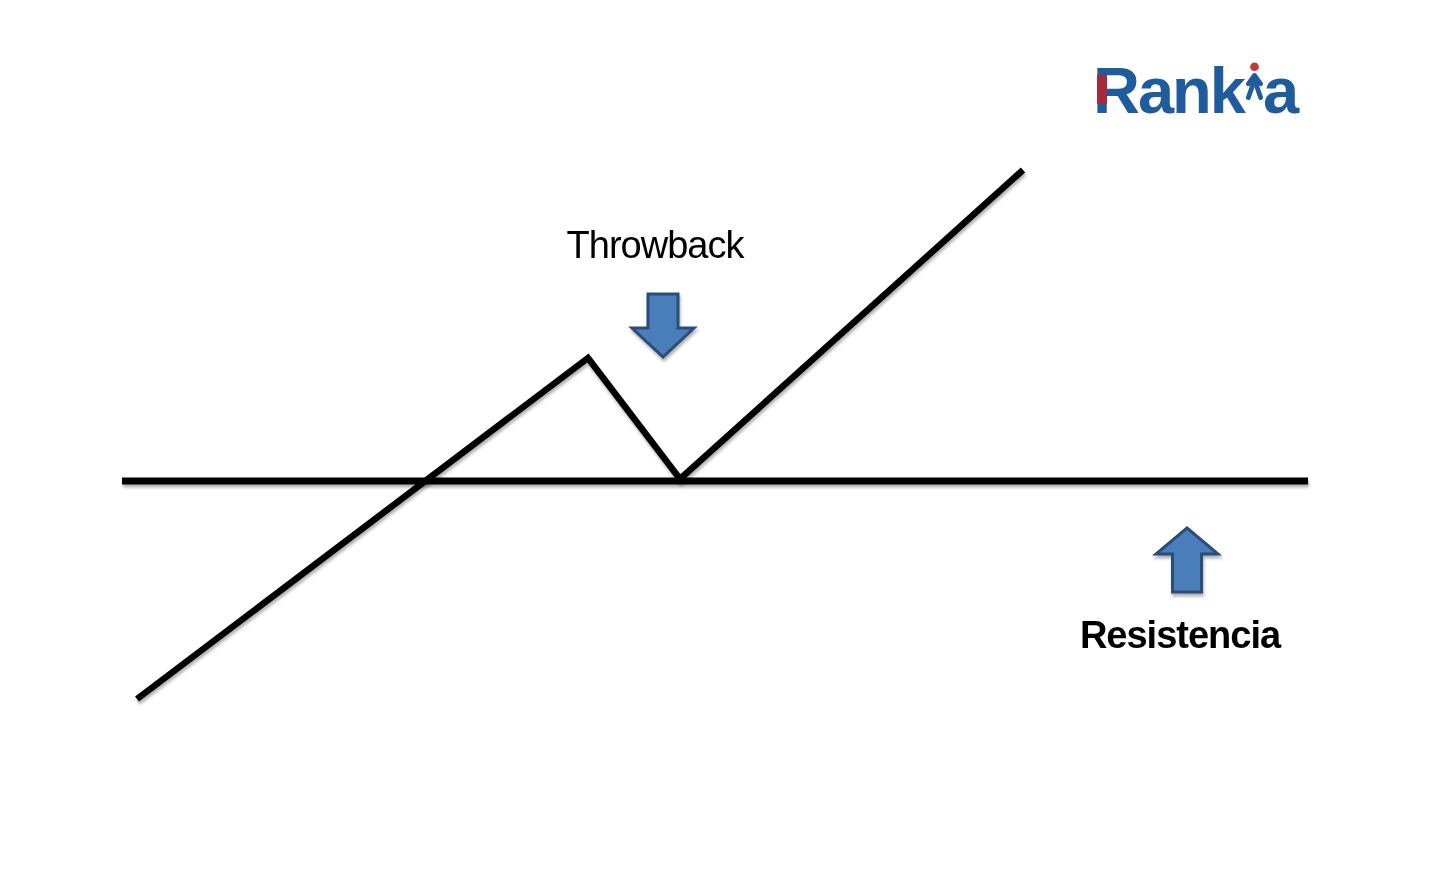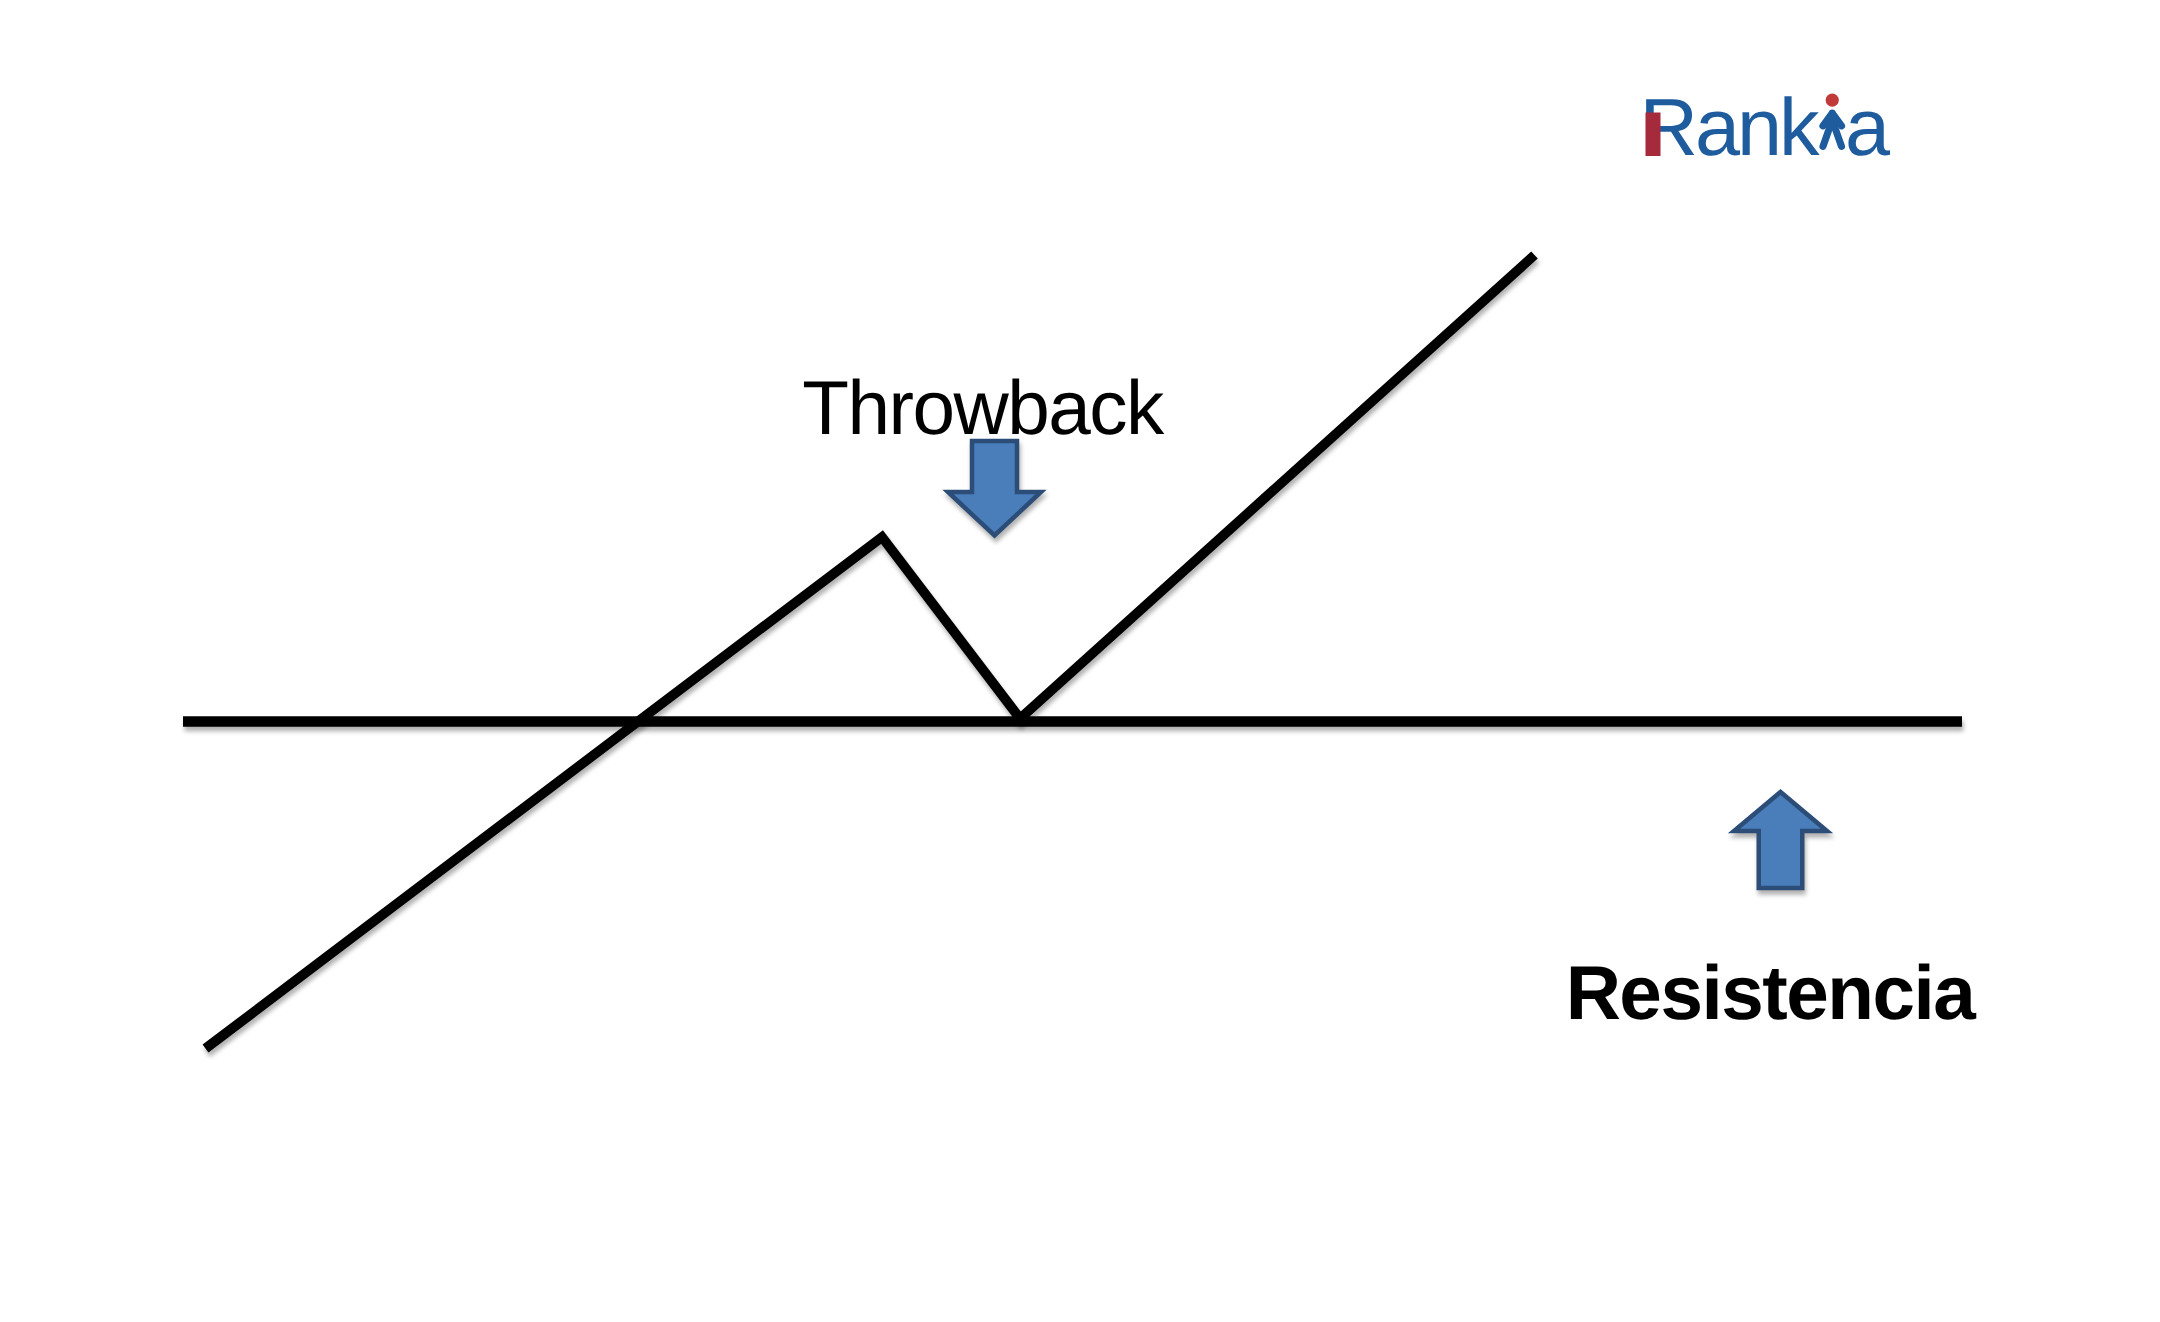--- a/index.html
+++ b/index.html
@@ -17,22 +17,22 @@
   }
 
   
   .logo {
     position: absolute;
     left: 1093px;
     top: 58px;
     height: 56px;
     display: flex;
     align-items: flex-start;
-    font-weight: normal;
-    font-size: 54px;
+    font-weight: bold;
+    font-size: 65px;
     line-height: 1;
     letter-spacing: -2px;
     color: var(--logo-blue, #1F5C9E);
     white-space: nowrap;
     user-select: none;
   }
   .logo-redbar {
     position: absolute;
     left: 4px;
     top: 17px;
@@ -52,26 +52,25 @@
     stroke-width: 5;
     stroke-linecap: round;
     fill: none;
   }
 
   
   .label {
     position: absolute;
     width: 320px;
     text-align: center;
-    font-size: 51px;
+    font-size: 38px;
     line-height: 1;
     letter-spacing: -1px;
     color: var(--text-color, #000000);
     user-select: none;
-    margin-top: 20px;
   }
   .label.throwback   { left: 495px;  top: 226px; }
   .label.resistencia { left: 1020px; top: 616px; font-weight: bold; }
 
   
   .draw {
     position: absolute;
     left: 0;
     top: 0;
     width: 1440px;

